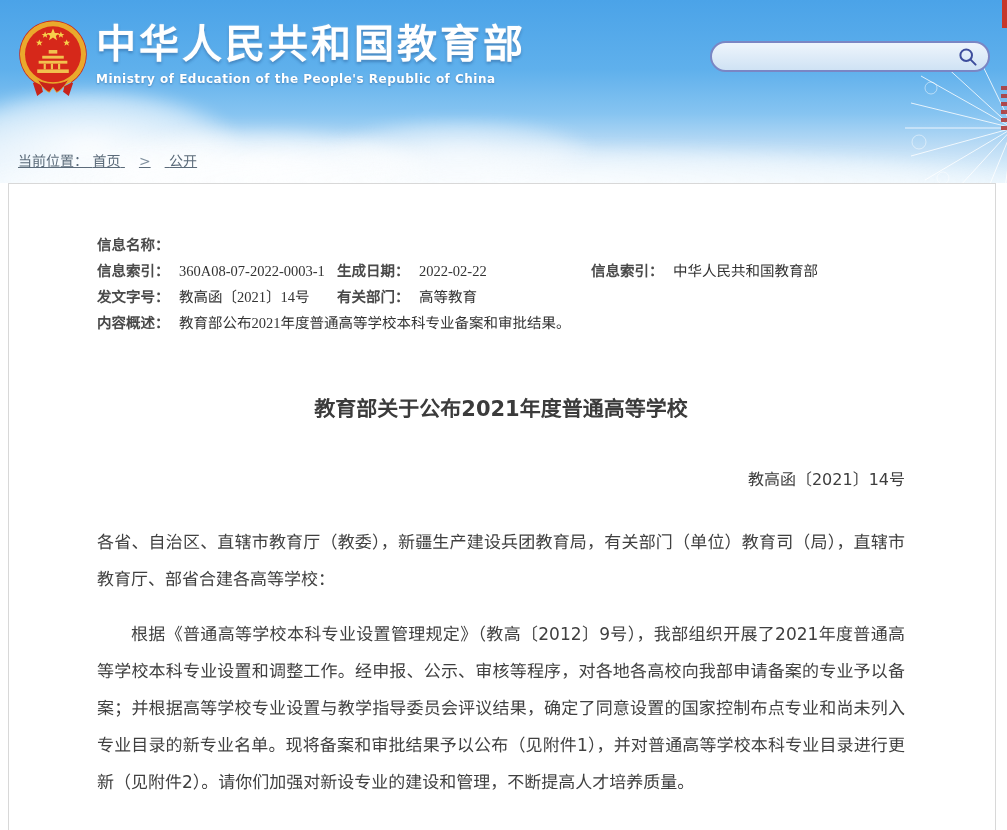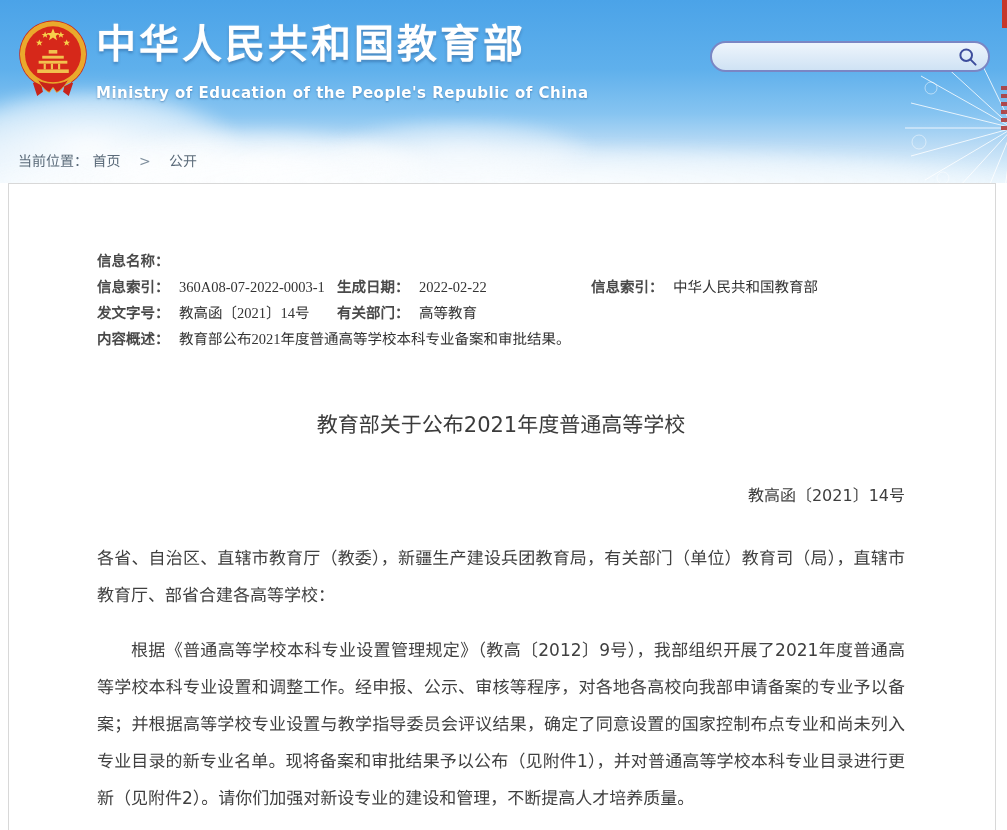--- a/index.html
+++ b/index.html
@@ -14,55 +14,55 @@
   .c1 { left:-60px; top:88px;  width:300px; height:120px; }
   .c2 { left:90px;  top:128px; width:340px; height:80px; }
   .c3 { left:-20px; top:145px; width:1050px; height:70px; opacity:.85; }
   .c4 { left:330px; top:120px; width:260px; height:60px; opacity:.7; }
 
   .emblem { position:absolute; left:17px; top:17px; z-index:3; }
 
   .titles { position:absolute; left:96px; top:20px; z-index:3; color:#fff; }
   .site-title { font-size:40px; font-weight:bold; letter-spacing:3px; line-height:1.2;
     text-shadow:0 2px 3px rgba(20,70,130,.45), 0 0 2px rgba(255,255,255,.4); }
-  .site-subtitle { font-size:15px; font-weight:bold; margin-top:16px; letter-spacing:.5px;
+  .site-subtitle { font-size:12px; font-weight:bold; margin-top:4px; letter-spacing:.5px;
     text-shadow:0 1px 2px rgba(20,70,130,.45); }
 
   .search-wrap { position:absolute; right:17px; top:41px; z-index:4; width:280px; height:31px;
     border:2px solid #7a86c4; border-radius:17px;
     background:linear-gradient(180deg,#eef5fc 0%,#cfe2f4 100%);
     display:flex; align-items:center; padding:0 8px 0 14px; }
   .search-input { flex:1; border:none; outline:none; background:transparent;
     font-size:14px; color:#345; height:24px; }
   .search-btn { width:24px; height:24px; border:none; background:transparent; cursor:pointer;
     display:flex; align-items:center; justify-content:center; padding:0; }
 
   .dandelion { position:absolute; right:-14px; top:58px; z-index:2; }
   .red-strip { position:absolute; right:0; top:0; width:5px; height:28px; background:#c5372b; z-index:5; }
   .red-dots  { position:absolute; right:0; top:86px; width:6px; height:46px; z-index:5; opacity:.85;
     background:repeating-linear-gradient(180deg,#b23430 0 4px, rgba(255,255,255,0) 4px 8px); }
 
-  .breadcrumb { position:absolute; left:18px; top:150px; z-index:4; font-size:14px; color:#5b6b7a; }
+  .breadcrumb { position:absolute; left:18px; top:150px; z-index:4; font-size:14px; color:#5b6b7a;text-decoration:underline; }
   .breadcrumb a { color:#5b6b7a; text-decoration:none; cursor:pointer; }
   .crumb-sep { margin:0 14px; color:#7f8f9d; }
 
   
   .panel { margin:0 11px 0 8px; height:647px; background:#fff;
     border:1px solid #d8d8d8; border-bottom:none;
-    padding:64px 90px 0 88px; overflow:hidden; }
+    padding:48px 90px 0 88px; overflow:hidden; }
 
   
   .meta { font-family:"Liberation Serif","DejaVu Serif",serif; font-size:14.5px; color:#333; }
   .meta-row { display:flex; line-height:26px; white-space:nowrap; }
   .m-label { font-weight:bold; color:#4a4a4a; width:82px; flex:0 0 82px; }
   .m-val-1 { flex:0 0 158px; }
   .m-val-2 { flex:0 0 172px; }
 
   
-  .doc-title { margin-top:56px; text-align:center; font-size:21px; font-weight:normal;
+  .doc-title { margin-top:56px; text-align:center; font-size:21px; font-weight:bold;
     color:#3b3b3b; line-height:34px; }
   .doc-number { margin-top:40px; text-align:right; font-size:16px; color:#3d3d3d; }
   .body-text { margin-top:34px; font-size:17px; color:#404040; line-height:37px; text-align:justify; }
   .body-text p.indent { text-indent:2em; margin-top:18px; }
 </style>
 </head>
 <body>
 
 <div class="sky">
   <div class="cloud c1"></div>

